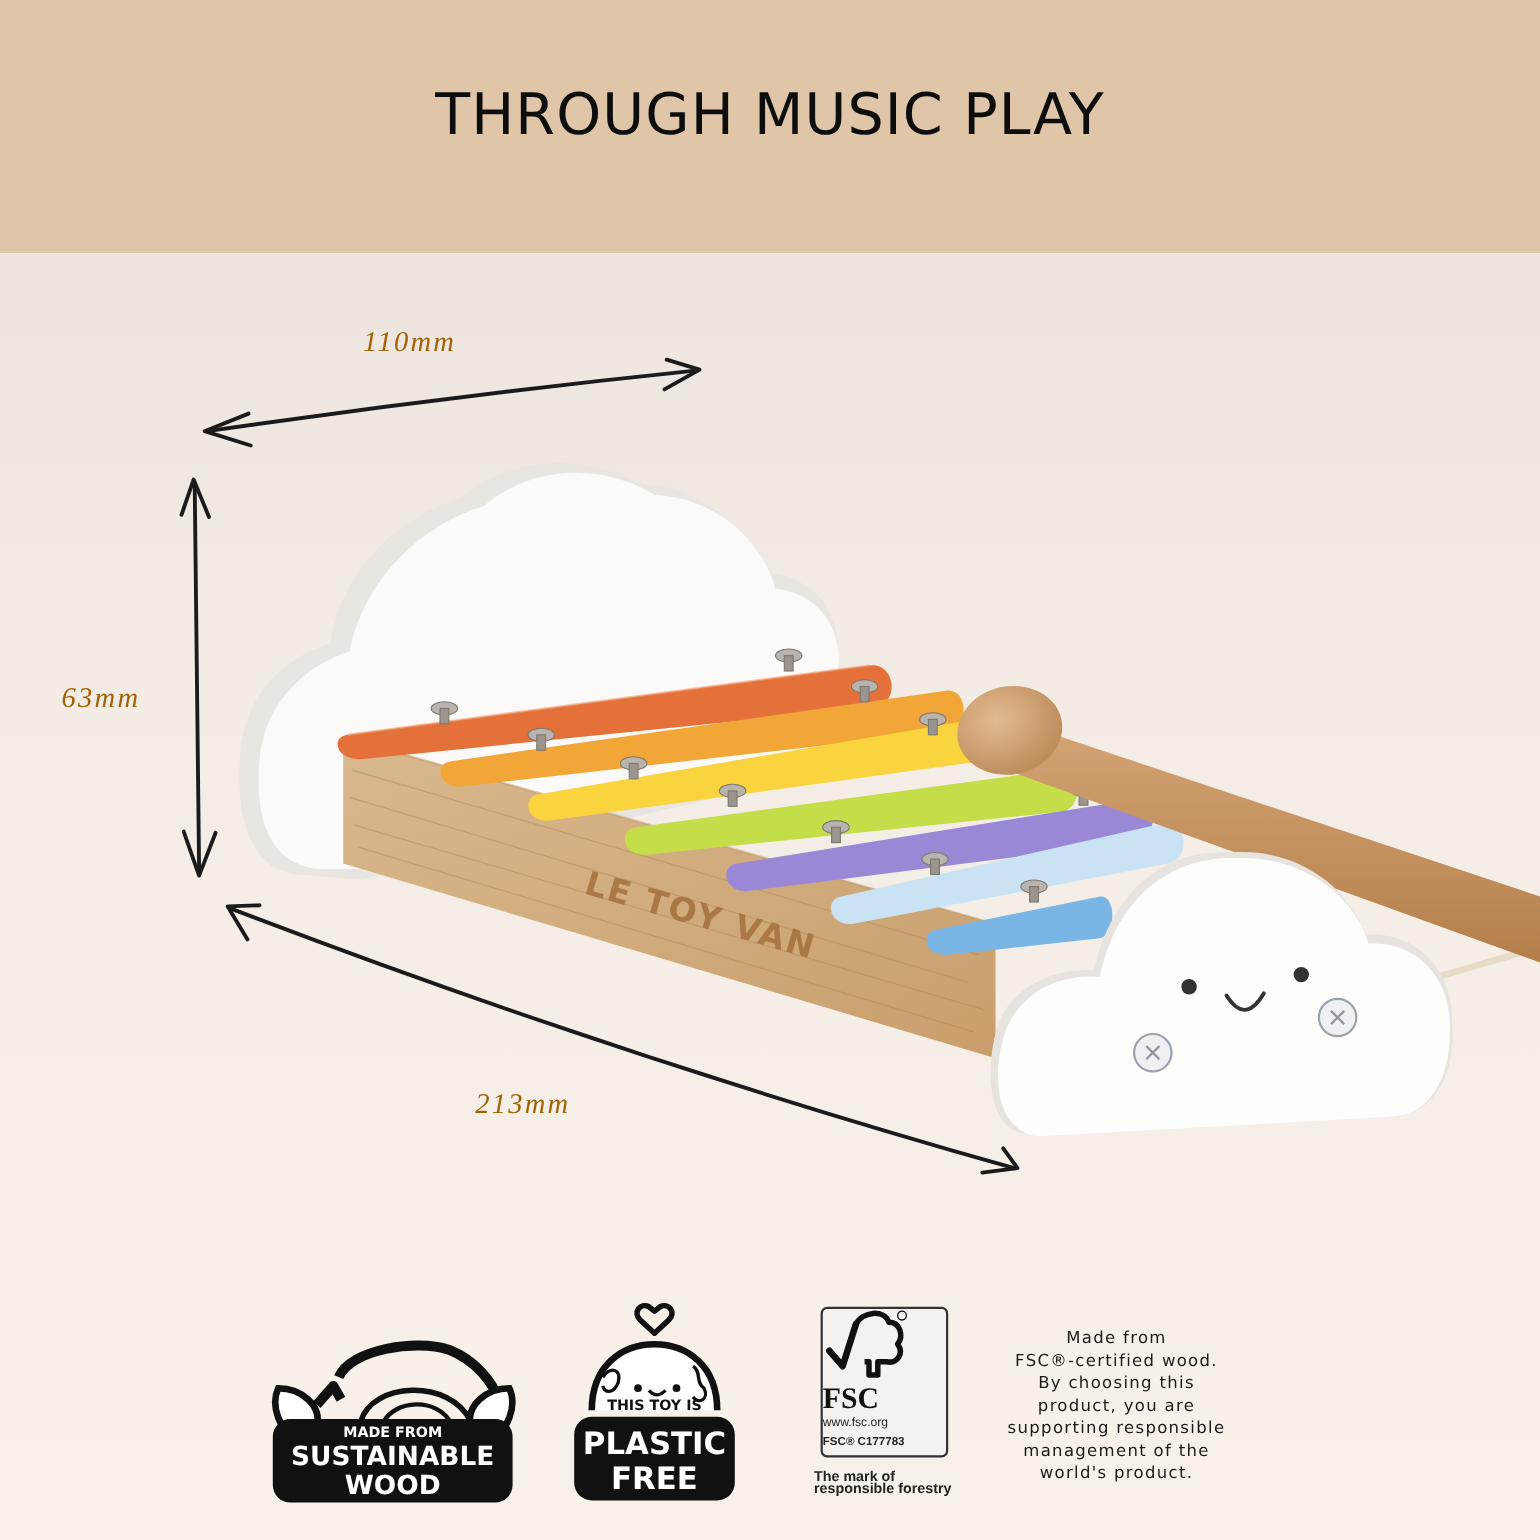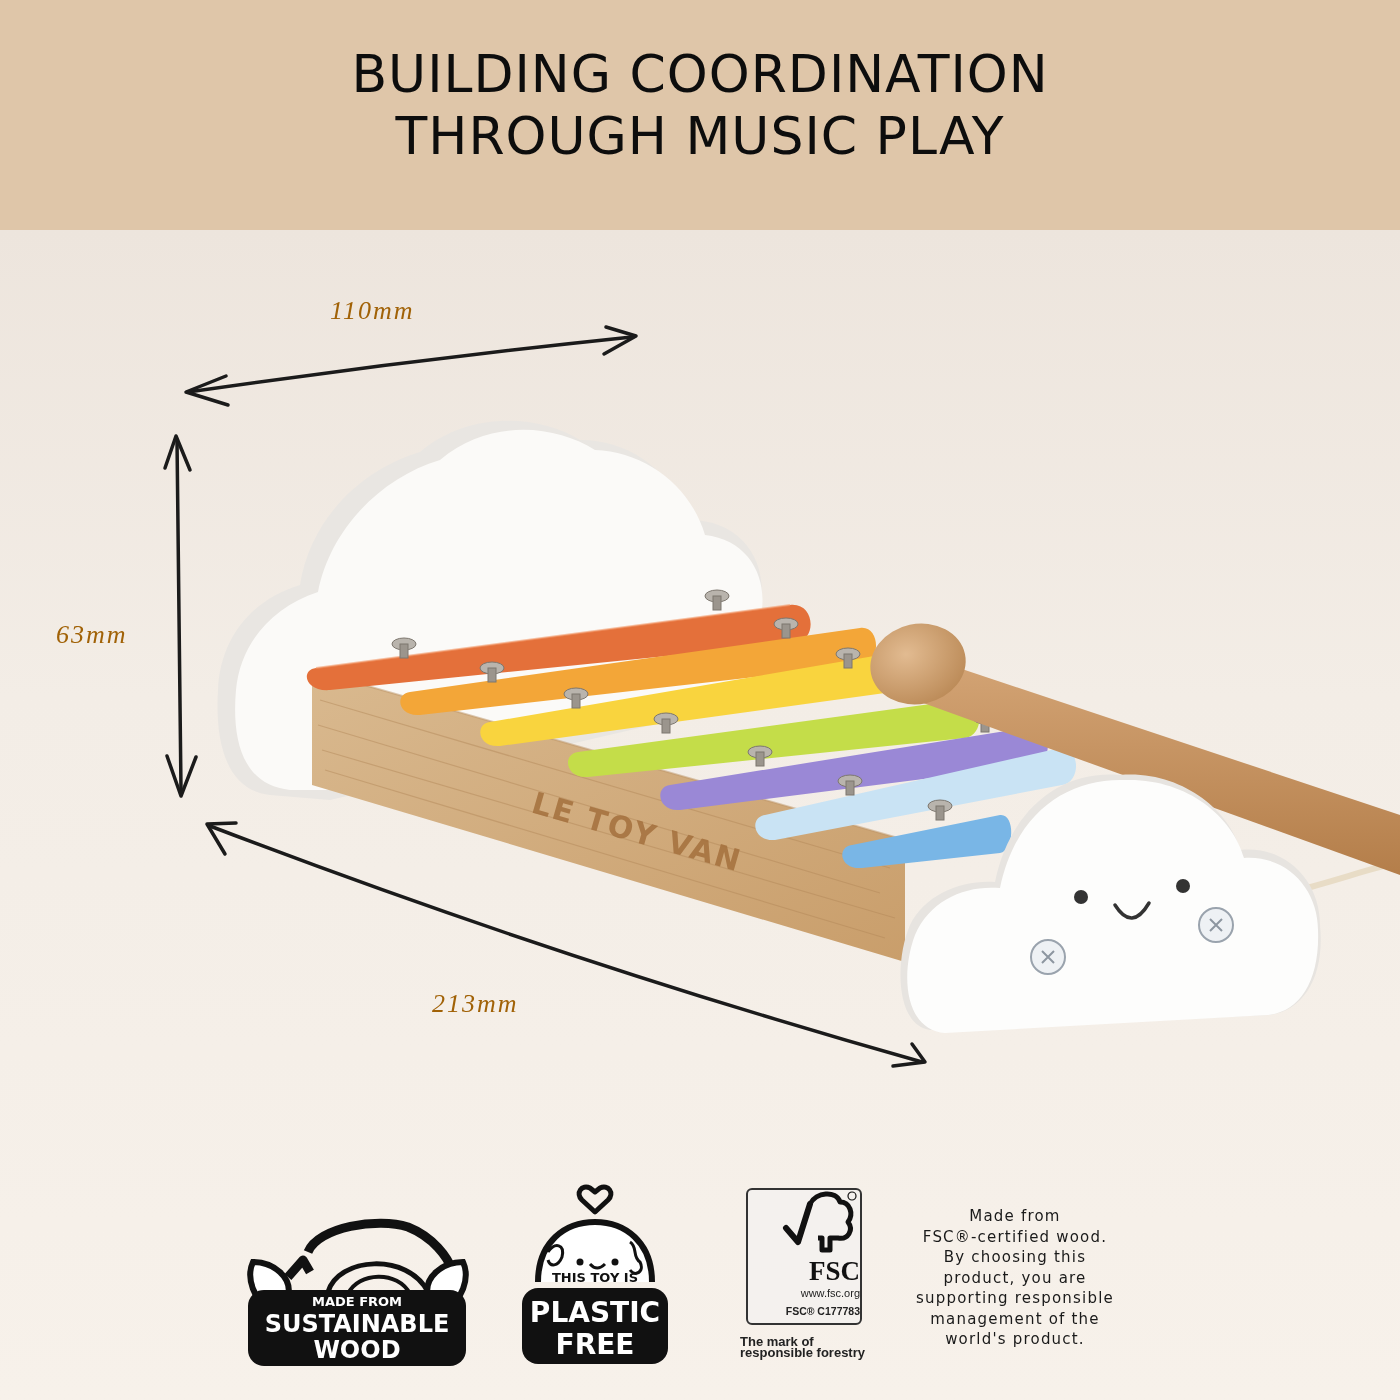--- a/index.html
+++ b/index.html
@@ -27,44 +27,43 @@
   }
   .dim-label {
     position: absolute;
     font-family: "Liberation Serif", serif; font-style: italic;
     font-size: 26px; letter-spacing: 2px; color: #a16207;
   }
   svg.scene { position: absolute; left: 0; top: 0; }
   .fsc-box {
     position: absolute; left: 746px; top: 1188px; width: 116px; height: 137px;
     border: 2px solid #333; border-radius: 6px; background: #f4f1ee;
-    display: flex; flex-direction: column; align-items: flex-end;
+    display: flex; flex-direction: column; align-items: flex-start;
   }
   .fsc-word {
     font-family: "Liberation Serif", serif; font-weight: 700;
     font-size: 27px; letter-spacing: 0px; margin-top: 2px; line-height: 26px;
   }
-  .fsc-url { font-size: 11px; margin-top: 3px; color: #222; margin-left: 44px; }
+  .fsc-url { font-size: 11px; margin-top: 3px; color: #222; }
   .fsc-code { font-size: 10.5px; font-weight: 700; margin-top: 6px; color: #222; }
   .fsc-caption {
     position: absolute; left: 740px; top: 1336px; width: 130px;
     text-align: left; font-size: 13px; font-weight: 700; line-height: 11px; color: #222;
   }
   .fsc-text {
     position: absolute; left: 890px; top: 1206px; width: 250px;
     text-align: center;
     font-family: "DejaVu Sans", sans-serif;
     font-size: 15px; line-height: 20.5px; letter-spacing: 1.2px; color: #1a1a1a;
   }
 </style>
 </head>
 <body>
 
 <div class="header">
-  <div class="line">BUILDING COORDINATION</div>
   <div class="line">THROUGH MUSIC PLAY</div>
 </div>
 
 <div class="stage"></div>
 
 <svg class="scene" width="1400" height="1400" viewBox="0 0 1400 1400">
   <defs>
     <linearGradient id="wood" x1="0" y1="0" x2="1" y2="1">
       <stop offset="0" stop-color="#d9b98f"></stop>
       <stop offset="1" stop-color="#c99e6b"></stop>

